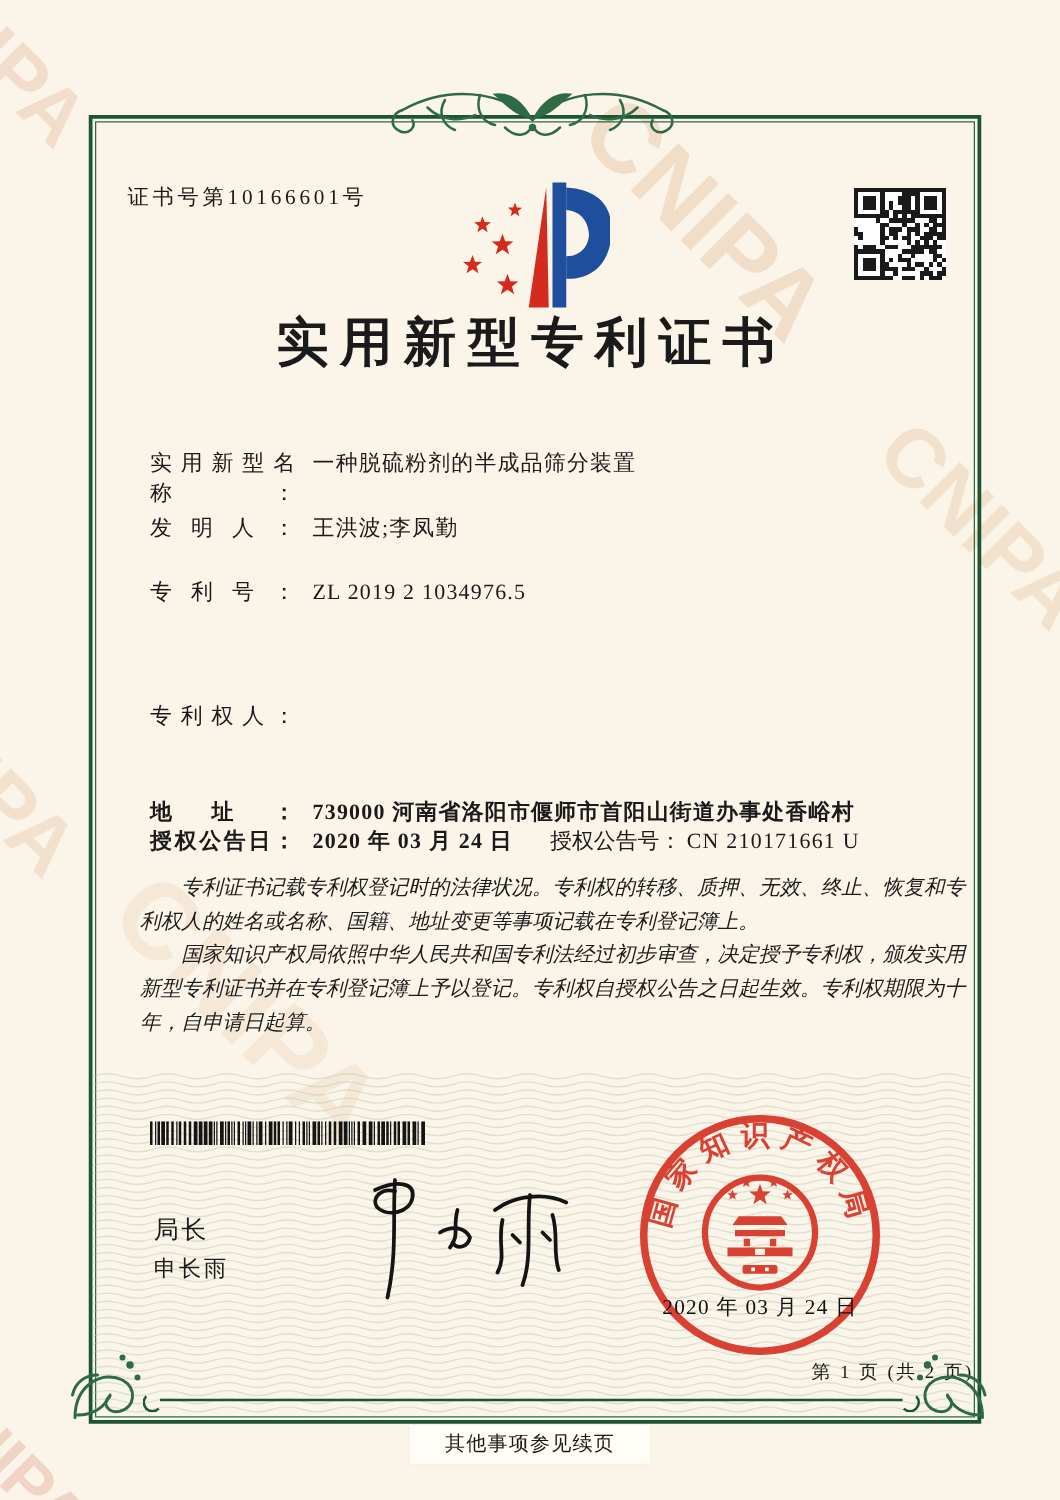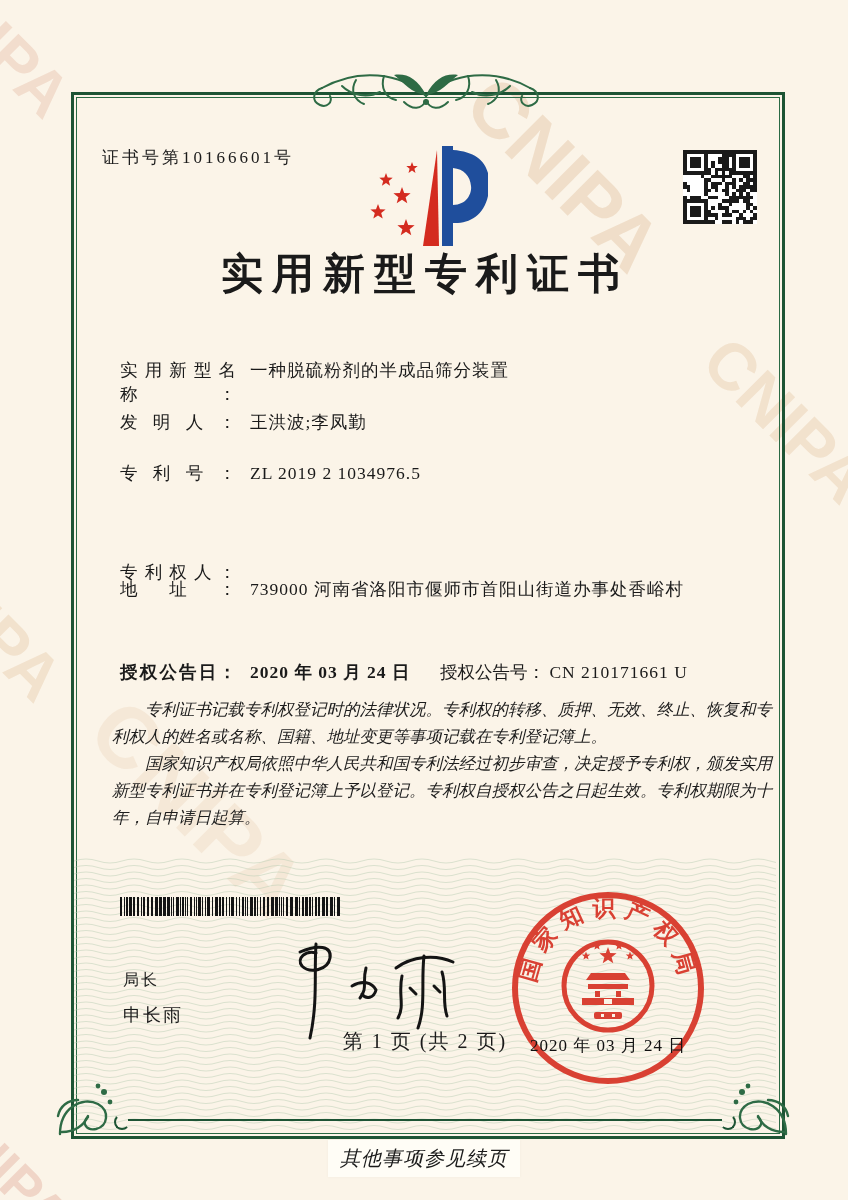--- a/index.html
+++ b/index.html
@@ -40,41 +40,41 @@
   .qr{position:absolute;left:683px;top:150px;width:74px;height:74px;z-index:2;}
   .doc-title{position:absolute;left:71px;top:246px;width:708px;text-align:center;
              font-size:42px;font-weight:bold;letter-spacing:9px;z-index:2;}
 
   
   .field{position:absolute;left:120px;width:560px;font-size:17.5px;z-index:2;
          display:flex;align-items:baseline;}
   .field .lbl{display:inline-block;width:116px;text-align:justify;text-align-last:justify;
               flex:none;letter-spacing:0;}
   .field .val{margin-left:14px;letter-spacing:1px;white-space:nowrap;}
-  .f1{top:358px;} .f2{top:410px;} .f3{top:461px;} .f4{top:510px;} .f5{top:560px;} .f6{top:577px;}
+  .f1{top:358px;} .f2{top:410px;} .f3{top:461px;} .f4{top:510px;} .f5{top:560px;} .f6{top:637px;font-weight:bold;}
   .grant-row{position:absolute;left:120px;top:660px;width:620px;font-size:17.5px;z-index:2;}
   .grant-row .pair2{position:absolute;left:320px;top:0;}
 
   
   .legal{position:absolute;left:112px;top:696px;width:660px;z-index:2;
          font-size:16.5px;line-height:27px;color:#1c1c1c;}
   .legal p{margin:0;text-indent:2em;font-style:italic;}
 
   
   .barcode{position:absolute;left:120px;top:897px;z-index:2;}
-  .signer-role{position:absolute;left:123px;top:970px;font-size:16px;letter-spacing:2px;z-index:2;}
+  .signer-role{position:absolute;left:123px;top:970px;font-size:20px;letter-spacing:2px;z-index:2;}
   .signer-name{position:absolute;left:123px;top:1003px;font-size:18px;letter-spacing:2px;z-index:2;}
   .signature{position:absolute;left:248px;top:938px;z-index:2;}
   .seal{position:absolute;left:508px;top:888px;width:200px;height:200px;z-index:3;opacity:.95;}
   .seal-date{position:absolute;left:518px;top:1034px;width:180px;text-align:center;
              font-size:17px;letter-spacing:1px;color:#111;z-index:4;}
-  .page-info{position:absolute;left:71px;top:1028px;width:708px;text-align:center;
-             font-size:20px;letter-spacing:2px;z-index:2;}
+  .page-info{position:absolute;left:71px;top:1088px;width:708px;text-align:right;
+             font-size:15px;letter-spacing:2px;z-index:2;}
   .note-box{position:absolute;left:328px;top:1140px;width:176px;padding:5px 8px;
-            background:#fffdf6;text-align:center;font-size:20px;font-style:italic;
+            background:#fffdf6;text-align:center;font-size:16px;
             letter-spacing:1px;z-index:2;box-shadow:0 0 3px rgba(0,0,0,0.04);}
 </style>
 </head>
 <body>
 
 <div class="page">
 
   <div class="wm wm1">CNIPA</div>
   <div class="wm wm2">CNIPA</div>
   <div class="wm wm3">CNIPA</div>

